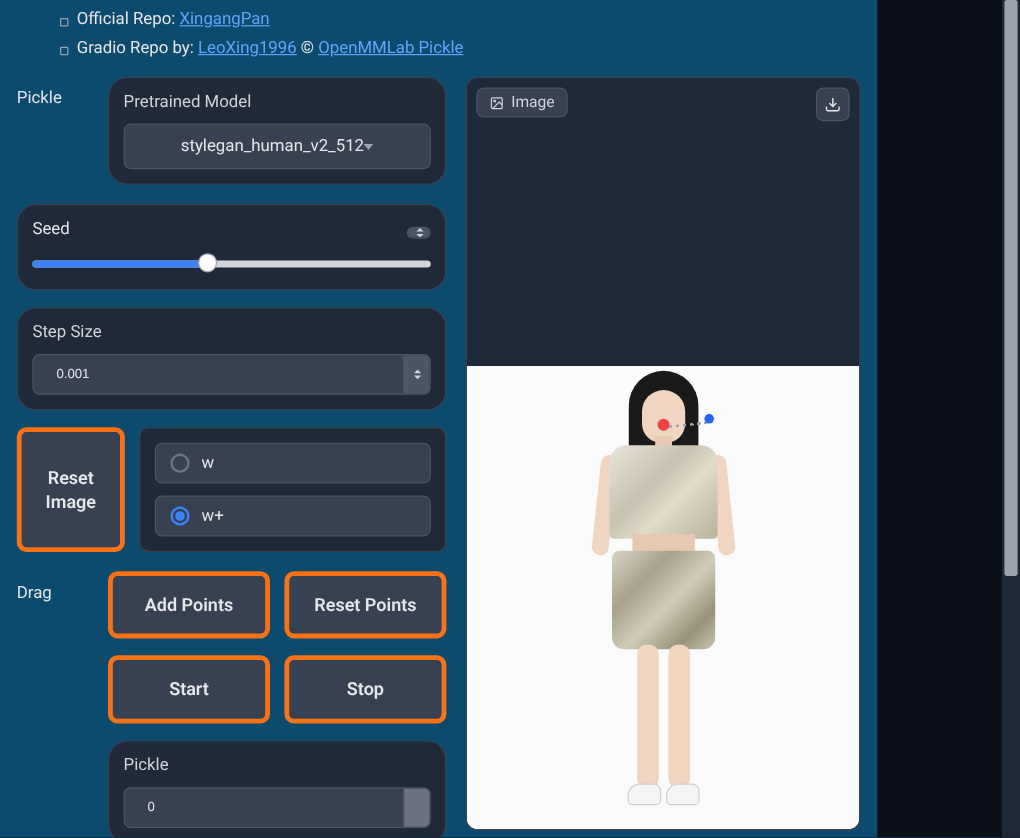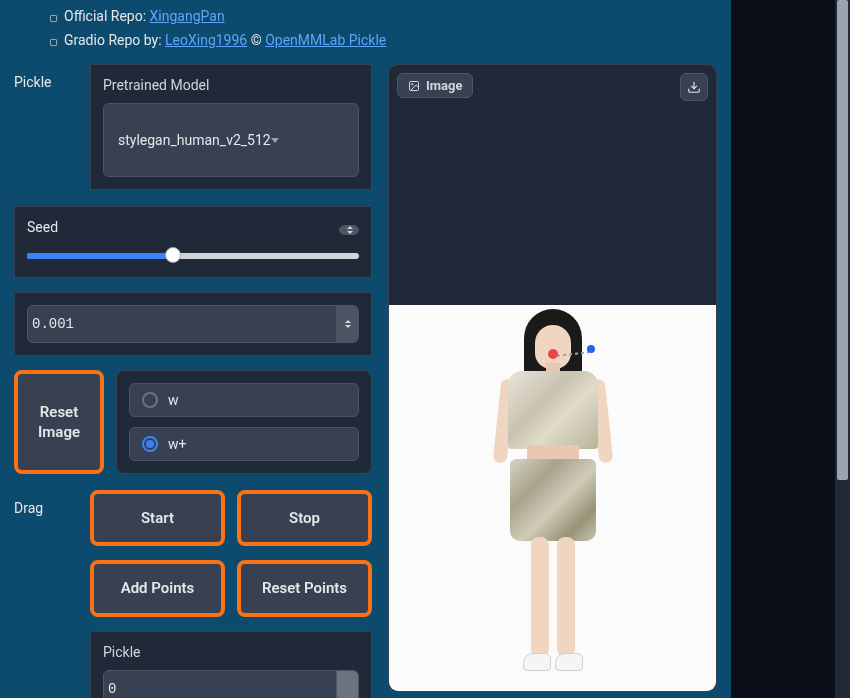--- a/index.html
+++ b/index.html
@@ -64,36 +64,36 @@
   .left-col { width: 358px; }
   .right-col { flex: 1; }
 
   .row { display: flex; gap: 12px; margin-bottom: 16px; }
   .label-col { width: 64px; color: #e5e7eb; padding-top: 10px; font-size: 14px; }
   .control-col { flex: 1; display: flex; flex-direction: column; gap: 14px; }
 
   .panel {
     background: #1f2937;
     border: 1px solid #374151;
-    border-radius: 0;
+    border-radius: 16px;
     padding: 12px;
   }
   .panel-label {
     color: #d1d5db;
     font-size: 14px;
     margin-bottom: 10px;
   }
   .select {
     background: #374151;
     border: 1px solid #4b5563;
     border-radius: 6px;
-    padding: 28px 14px;
-    display: flex;
-    align-items: center;
-    justify-content: flex-start;
+    padding: 10px 14px;
+    display: flex;
+    align-items: center;
+    justify-content: center;
     color: #e5e7eb;
     cursor: pointer;
   }
   .select .arrow {
     width: 0; height: 0;
     border-left: 4px solid transparent;
     border-right: 4px solid transparent;
     border-top: 5px solid #9ca3af;
   }
   .seed-row { display: flex; align-items: flex-end; gap: 10px; }
@@ -171,24 +171,23 @@
     display: flex;
     align-items: stretch;
     overflow: hidden;
     width: 100%;
   }
   .step-input input {
     flex: 1;
     background: transparent;
     border: none;
     color: #e5e7eb;
-    padding: 10px 4px;
-    font-size: 14px;
+    padding: 10px 19px;
+    font-size: 11px;
     outline: none;
-    font-family: Liberation Mono, monospace;
   }
 
   .btn-row { display: flex; gap: 12px; }
   .btn {
     flex: 1;
     background: #374151;
     border: 4px solid #f97316;
     border-radius: 8px;
     padding: 18px 12px;
     color: #e5e7eb;
@@ -239,21 +238,20 @@
     border-radius: 50%;
   }
 
   .image-panel {
     background: #1f2937;
     border: 1px solid #374151;
     border-radius: 10px;
     height: 628px;
     position: relative;
     overflow: hidden;
-    font-weight: bold;
   }
   .image-tag {
     position: absolute;
     top: 8px; left: 8px;
     background: #374151;
     border: 1px solid #4b5563;
     border-radius: 6px;
     padding: 4px 10px;
     display: flex;
     align-items: center;
@@ -427,20 +425,21 @@
               </div>
             </div>
             <div class="slider">
               <div class="slider-track"></div>
               <div class="slider-fill"></div>
               <div class="slider-thumb"></div>
             </div>
           </div>
 
           <div class="panel">
+            <div class="panel-label">Step Size</div>
             <div class="step-input">
               <input type="text" value="0.001" style="">
               <div class="spinner" style="width:22px;">
                 <div class="up"></div>
                 <div class="down"></div>
               </div>
             </div>
           </div>
 
           <div class="btn-row">
@@ -456,26 +455,26 @@
               </div>
             </div>
           </div>
         </div>
       </div>
 
       <div class="row">
         <div class="label-col">Drag</div>
         <div class="control-col">
           <div class="btn-row">
+            <div class="btn small">Add Points</div>
+            <div class="btn small">Reset Points</div>
+          </div>
+          <div class="btn-row">
             <div class="btn small">Start</div>
             <div class="btn small">Stop</div>
-          </div>
-          <div class="btn-row">
-            <div class="btn small">Add Points</div>
-            <div class="btn small">Reset Points</div>
           </div>
           <div class="panel">
             <div class="panel-label">Pickle</div>
             <div class="step-input">
               <input type="text" value="0" style="">
               <div class="spinner" style="width:22px;background:#6b7280;"></div>
             </div>
           </div>
         </div>
       </div>

